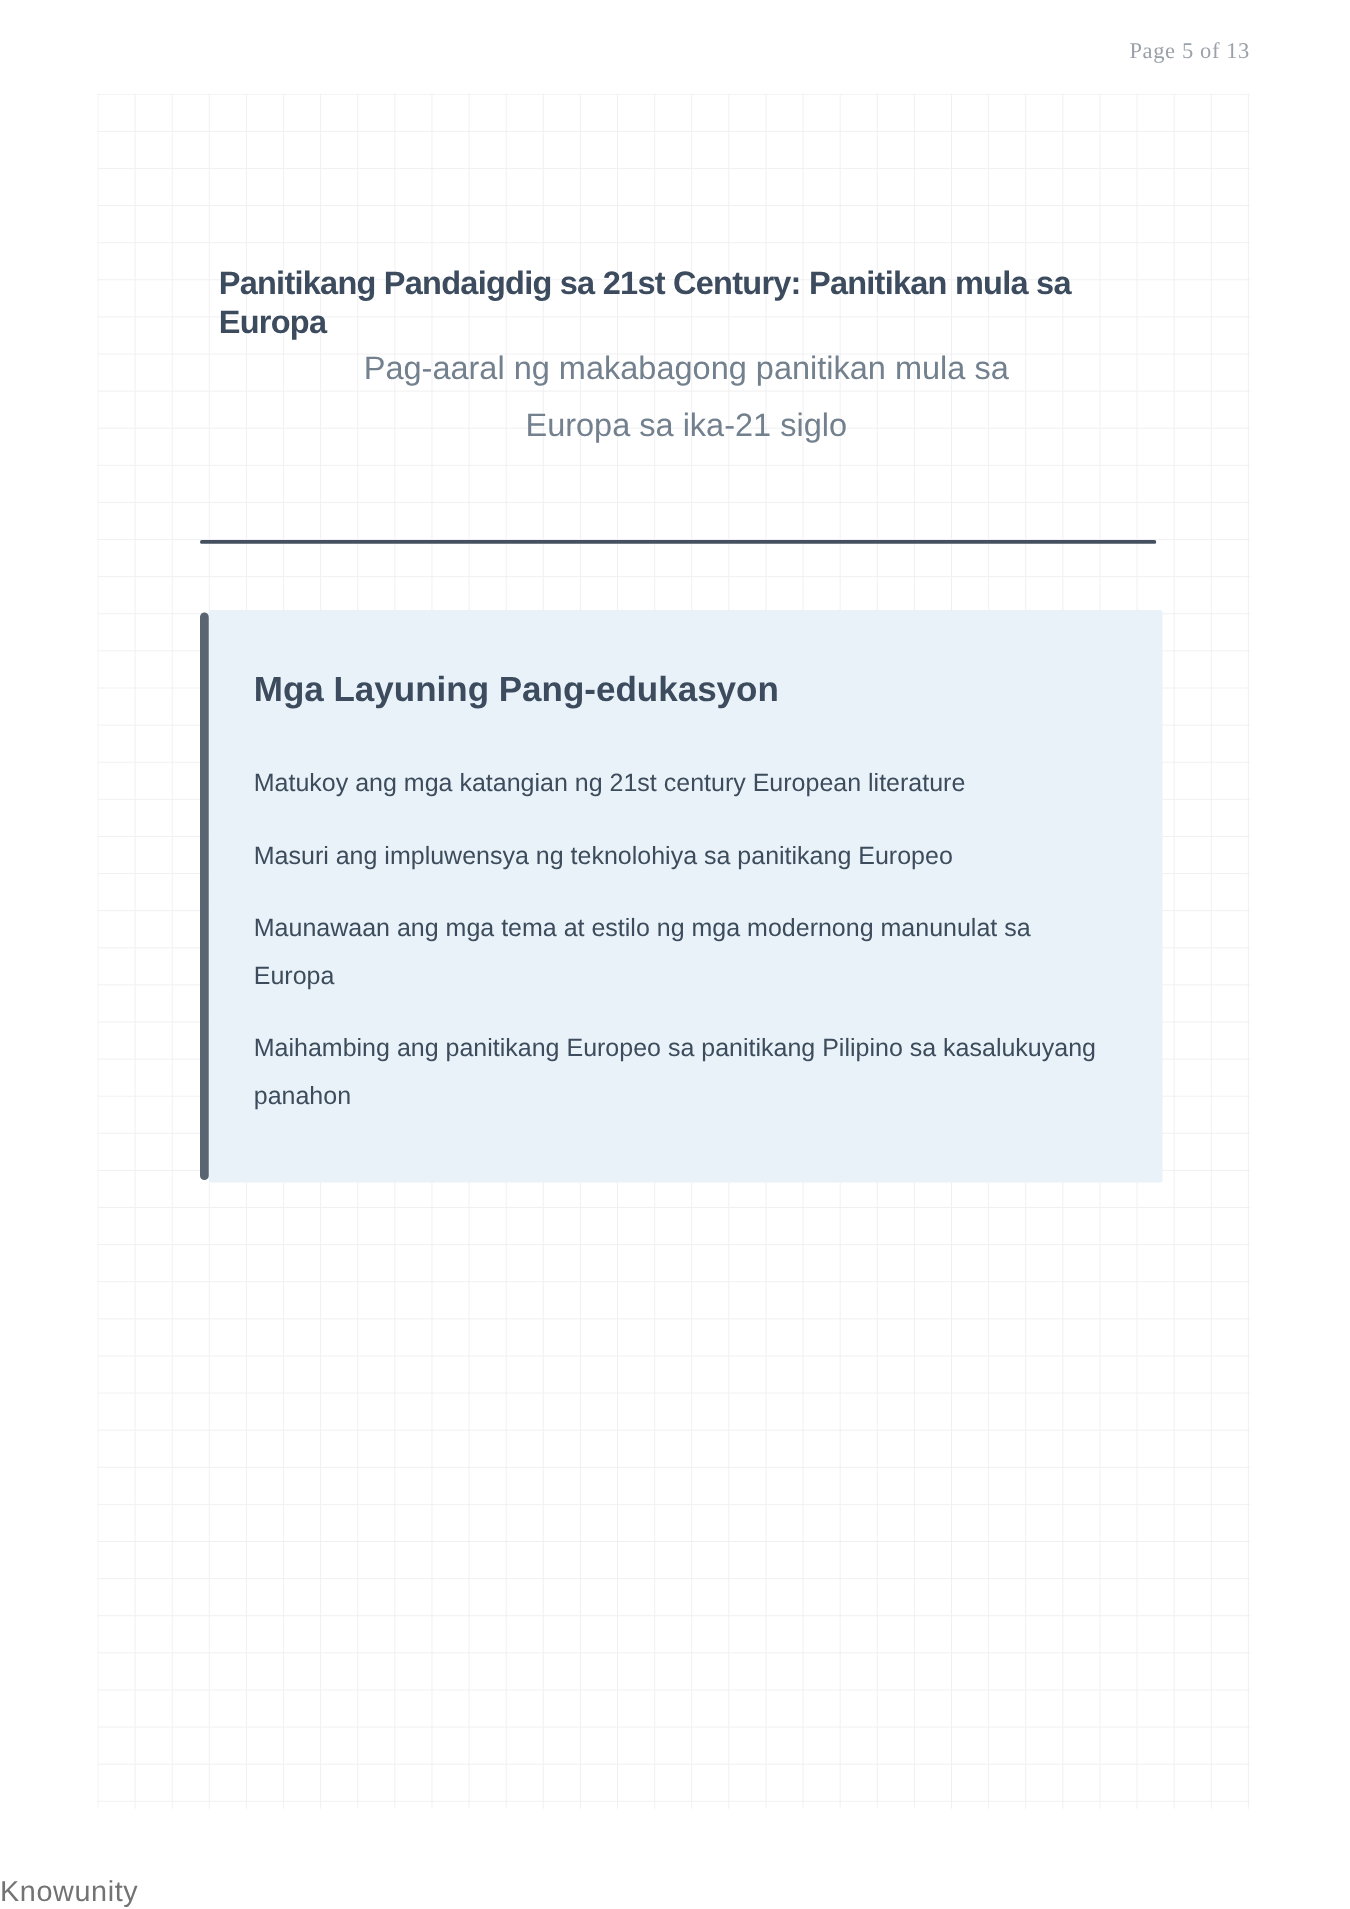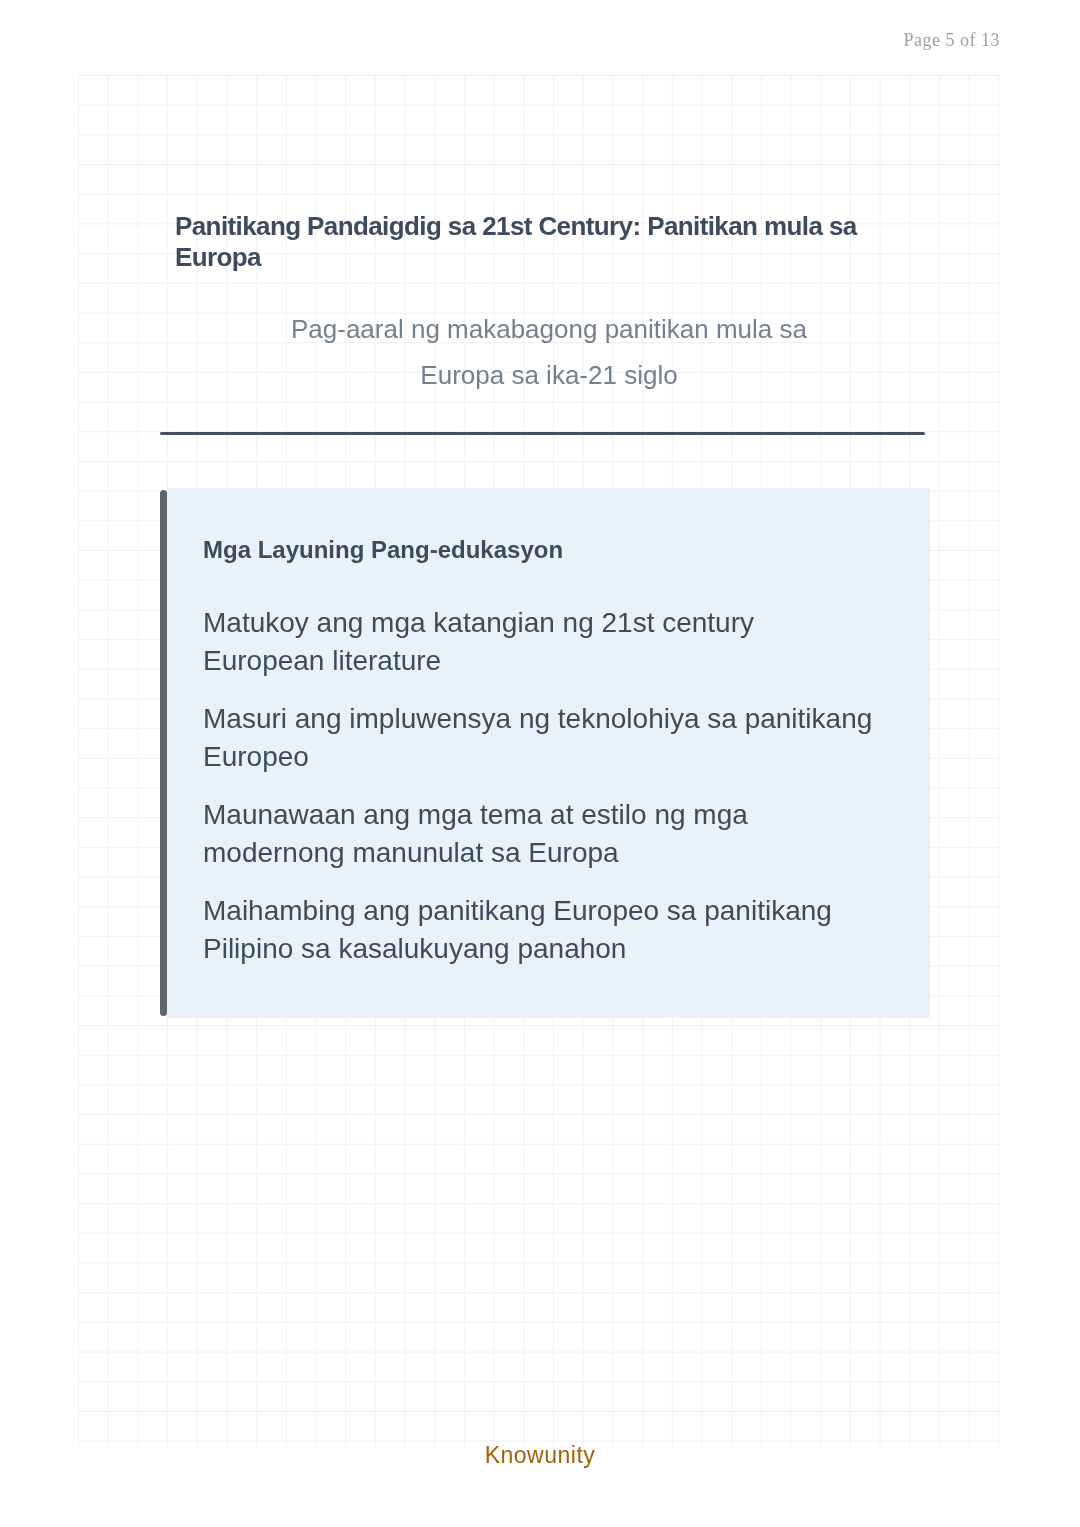--- a/index.html
+++ b/index.html
@@ -43,21 +43,21 @@
     width: 760px;
     font-size: 26px;
     font-weight: bold;
     letter-spacing: -0.6px;
     color: #3c4b5d;
   }
 
   .doc-subtitle {
     position: absolute;
     left: 0;
-    top: 231px;
+    top: 196px;
     width: 100%;
     text-align: center;
     font-size: 26px;
     line-height: 46px;
     color: #73808e;
     padding-left: 20px;
   }
 
   .divider {
     position: absolute;
@@ -85,42 +85,42 @@
     border-radius: 4px;
     z-index: 2;
   }
   .callout-bg {
     margin-left: 7px;
     background: #e9f2f8;
     border-radius: 2px;
     padding: 48px 52px 50px 36px;
   }
   .callout-heading {
-    font-size: 24px;
+    font-size: 28px;
     font-weight: bold;
     color: #3c4b5d;
     margin-bottom: 40px;
   }
   .objective {
-    font-size: 28px;
+    font-size: 20px;
     line-height: 38px;
     color: #3d4c5c;
     margin-bottom: 20px;
     max-width: 675px;
   }
   .objective:last-child { margin-bottom: 0; }
 
   .footer-brand {
     position: absolute;
     left: 0;
-    top: 1442px;
+    top: 1500px;
     width: 100%;
-    text-align: center;
+    text-align: left;
     font-size: 23px;
-    color: #a16207;
+    color: #737373;
     letter-spacing: 0.5px;
   }
 </style>
 </head>
 <body>
 
 <div class="page-number">Page 5 of 13</div>
 
 <div class="paper">
 

